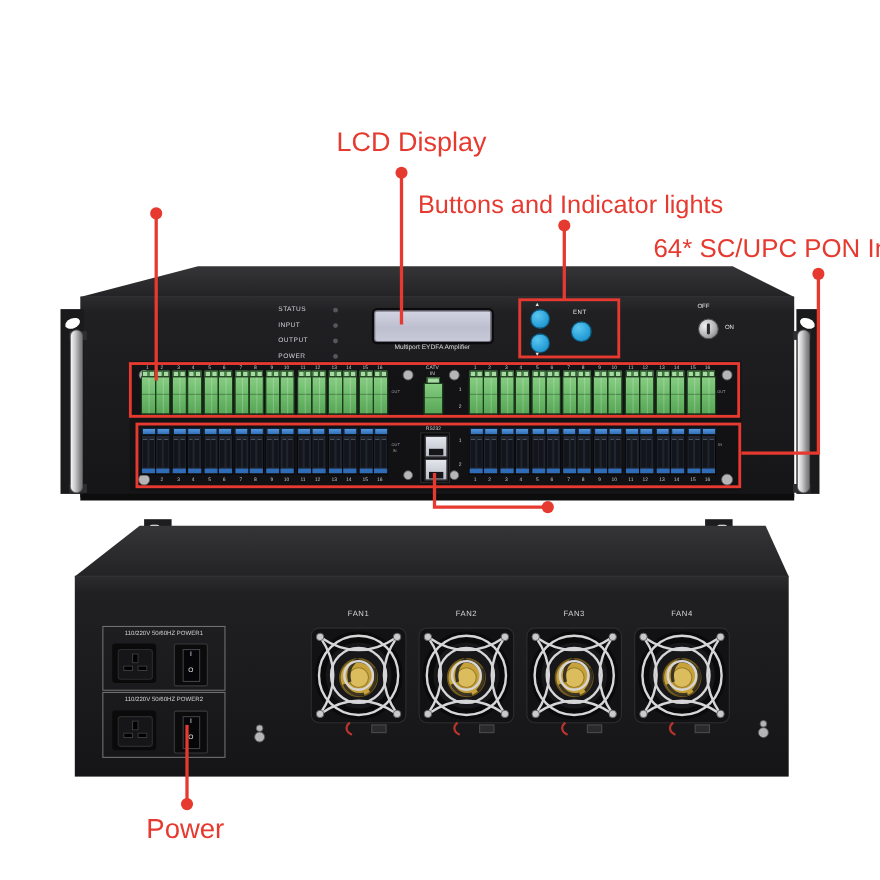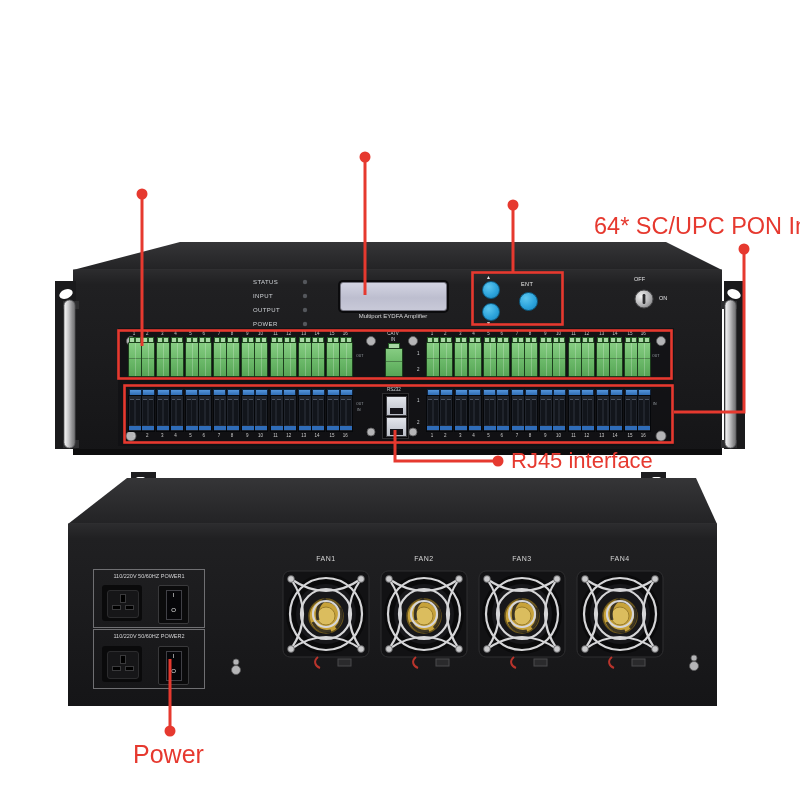--- a/index.html
+++ b/index.html
@@ -910,17 +910,18 @@
   <g fill="#e6392f">
     <circle cx="365" cy="157" r="5.5"></circle>
     <circle cx="142" cy="194" r="5.5"></circle>
     <circle cx="513" cy="205" r="5.5"></circle>
     <circle cx="744" cy="249" r="5.5"></circle>
     <circle cx="498" cy="461" r="5.5"></circle>
     <circle cx="170" cy="731" r="5.5"></circle>
   </g>
 </svg>
 
+<div class="ann" style="left:306px;top:116px;font-size:24.5px;">LCD Display</div>
+<div class="ann" style="left:380px;top:173px;font-size:23px;">Buttons and Indicator lights</div>
 <div class="ann" style="left:594px;top:213px;font-size:23.5px;">64* SC/UPC PON Input</div>
-<div class="ann" style="left:511px;top:448px;font-size:22px;">RJ45 interface</div>
 <div class="ann" style="left:133px;top:740px;font-size:25px;">Power</div>
 
 </div>
 
 </body></html>

